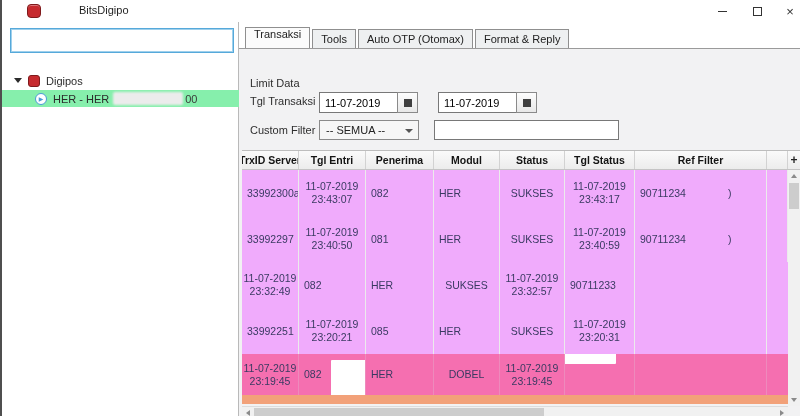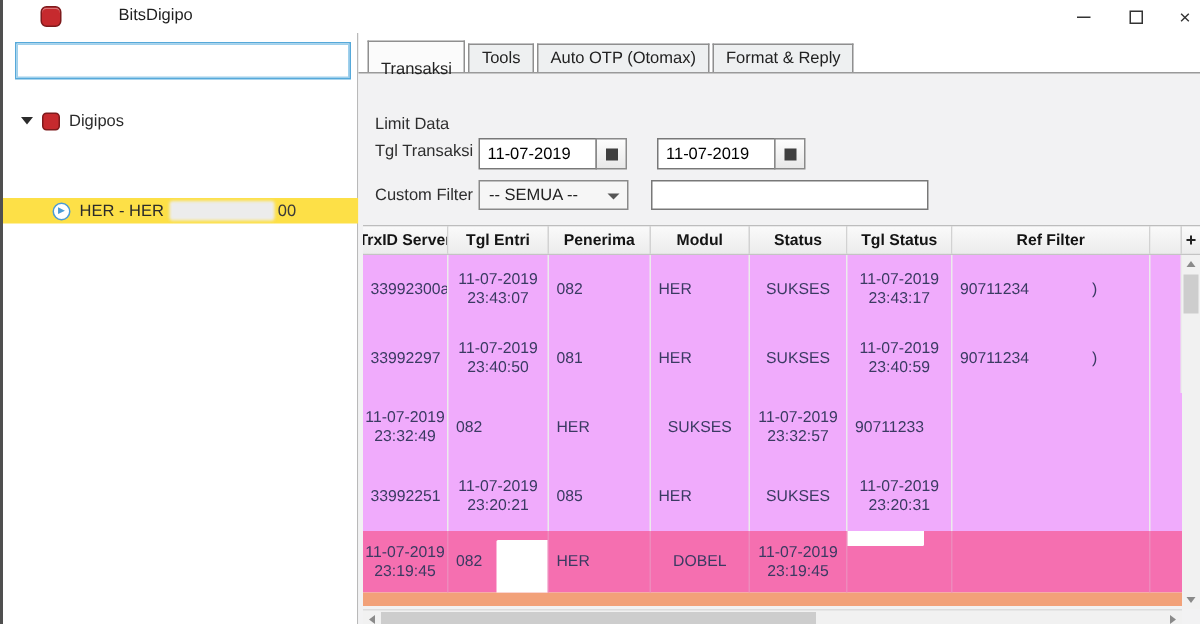--- a/index.html
+++ b/index.html
@@ -17,37 +17,37 @@
   .min-glyph { width:9px; height:1px; background:#333; }
   .max-glyph { width:9px; height:9px; border:1px solid #333; }
   .close-glyph { font-size:13px; line-height:13px; color:#333; }
 
   
   .sidebar { position:absolute; left:0; top:22px; width:237px; height:394px; background:#fff; border-right:1px solid #b9b9b9; }
   .search-input { position:absolute; left:8px; top:6px; width:224px; height:25px; border:1px solid #56a9da;
                   box-shadow:0 0 0 1px #9fd0ec inset; font-size:11px; padding:2px 5px; outline:none; background:#fff; }
   .tree-row { position:absolute; left:0; width:237px; height:17px; display:flex; align-items:center; font-size:11px; color:#2b2b2b; }
   .row-root { top:50px; }
-  .row-child { top:68px; background:#fde047;margin-top:42px; }
+  .row-child { top:68px; background:#86efac; }
   .expander { width:0; height:0; border-left:4px solid transparent; border-right:4px solid transparent;
               border-top:5px solid #2b2b2b; margin-left:12px; margin-right:6px; }
   .mini-red { width:12px; height:12px; border-radius:3px; background:#c62a2e; border:1px solid #7e1a1c; margin-right:6px; }
   .play-ico { width:12px; height:12px; border-radius:50%; background:#fff; border:1px solid #4a9bd5; color:#4a9bd5;
               font-size:6px; display:flex; align-items:center; justify-content:center; line-height:1; }
   .row-child .play-ico { margin-left:33px; margin-right:6px; }
   .blur-box { height:13px; background:#ececec; border-radius:2px; filter:blur(1px); }
   .child-blur { width:70px; margin-left:4px; }
   .child-suffix { margin-left:2px; color:#3a3a3a; }
 
   
   .content { position:absolute; left:237px; top:22px; width:563px; height:394px; background:#fff; }
   .tabstrip { position:absolute; left:6px; top:5px; height:21px; display:flex; align-items:flex-end; }
   .tab { border:1px solid #8f8f8f; border-bottom:none; background:#eef0f1; font-size:11px; color:#222;
          padding:3px 8px 3px 8px; margin-right:2px; height:19px; }
-  .tab.active { background:#fbfbfb; height:21px; position:relative; z-index:3; padding-top:12px; }
+  .tab.active { background:#fbfbfb; height:21px; position:relative; z-index:3; padding-top:0; }
   .tabpanel { position:absolute; left:0; top:26px; width:563px; height:368px; background:#f2f2f3; border-top:1px solid #9a9a9a; }
 
   
   .form-label { position:absolute; font-size:11px; color:#2e2e2e; }
   .lbl-limit { left:11px; top:28px;text-align:center; } .lbl-date { left:11px; top:46px; } .lbl-custom { left:11px; top:75px; }
   .txt { position:absolute; border:1px solid #787878; background:#fff; font-size:11px; padding:2px 5px;
          font-family:"Liberation Sans",sans-serif; outline:none; }
   .in-limit { left:80px; top:13px; width:100px; height:19px; }
   .in-date1 { left:80px; top:43px; width:79px; height:21px; }
   .in-date2 { left:199px; top:43px; width:79px; height:21px; }

